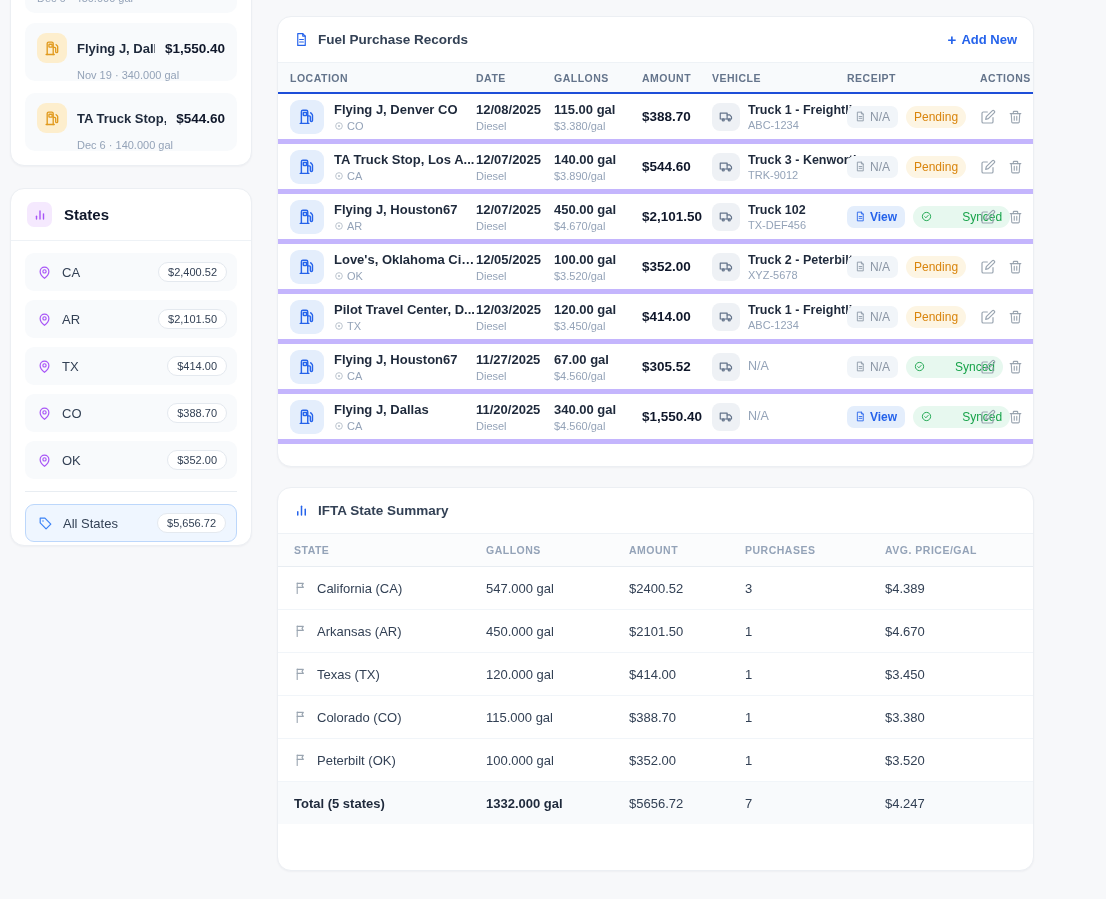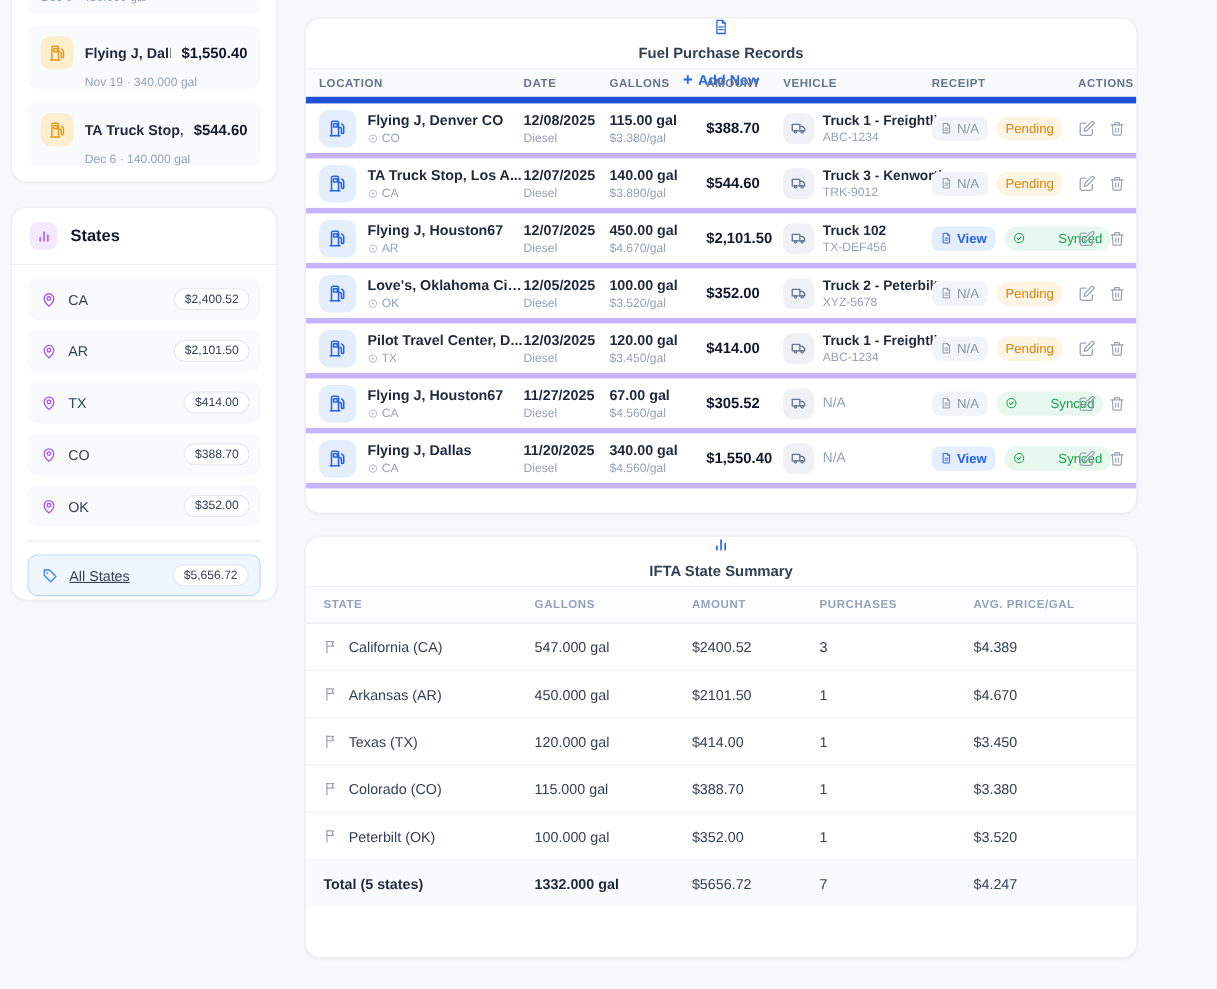--- a/index.html
+++ b/index.html
@@ -50,38 +50,37 @@
   .state-code { font-size:13px; color:#334155; font-weight:500; flex:1; }
   .pill {
     background:#fff; border:1px solid #e4e9ef; border-radius:999px;
     font-size:11px; color:#334155; padding:3px 9px; font-weight:500; white-space:nowrap;
   }
   .states-divider { border-top:1px solid #e8edf2; margin:12px 0 12px; }
   .all-states-row {
     display:flex; align-items:center; gap:10px; background:#eff6ff;
     border:1px solid #bcd7fb; border-radius:9px; height:38px; padding:0 10px 0 12px;
   }
-  .all-states-label { font-size:13px; color:#334155; font-weight:500; flex:1;text-decoration:underline; }
+  .all-states-label { font-size:13px; color:#334155; font-weight:500; flex:1; }
   .pin-icon { color:#a855f7; }
   .tag-icon { color:#3b82f6; }
 
   
   .records-card { left:277px; top:16px; width:757px; height:451px; overflow:hidden; }
   .card-header {
     display:flex; align-items:center; gap:9px; padding:0 16px; height:46px;
     border-bottom:1px solid #eef2f6;
-    flex-direction:column;
   }
   .card-header-icon { color:#2563eb; }
   .card-header-title { font-size:13.5px; font-weight:700; color:#334155; flex:1; }
   .add-new { display:flex; align-items:center; gap:5px; color:#2563eb; font-size:13px; font-weight:600; cursor:pointer; }
   .plus-glyph { font-size:15px; font-weight:600; line-height:1; }
 
   .rec-grid { display:grid; grid-template-columns:186px 78px 88px 70px 135px 133px 1fr; align-items:center; padding:0 12px; }
-  .rec-thead { height:31px; background:#f8fafc; border-bottom:6px solid #1d4ed8; }
+  .rec-thead { height:31px; background:#f8fafc; border-bottom:2px solid #1d4ed8; }
   .th { font-size:10.5px; font-weight:700; color:#64748b; letter-spacing:.5px; }
   .th.right { text-align:right; padding-right:4px; }
 
   .rec-row { height:50px; border-bottom:5px solid #c4b5fd; }
   .loc-cell { display:flex; align-items:center; gap:10px; min-width:0; }
   .loc-icon-box {
     width:34px; height:34px; border-radius:9px; background:#e4eefc; color:#2563eb;
     display:flex; align-items:center; justify-content:center; flex:0 0 auto;
   }
   .loc-name { font-size:13px; font-weight:700; color:#1e293b; white-space:nowrap; overflow:hidden; text-overflow:ellipsis; }

